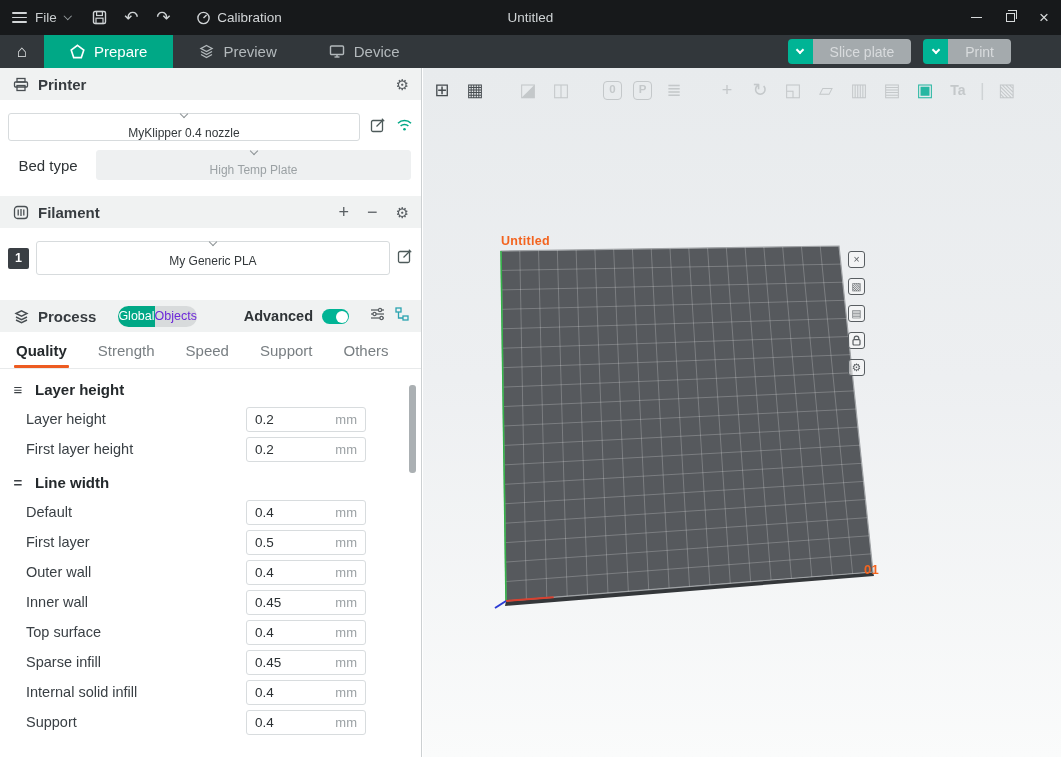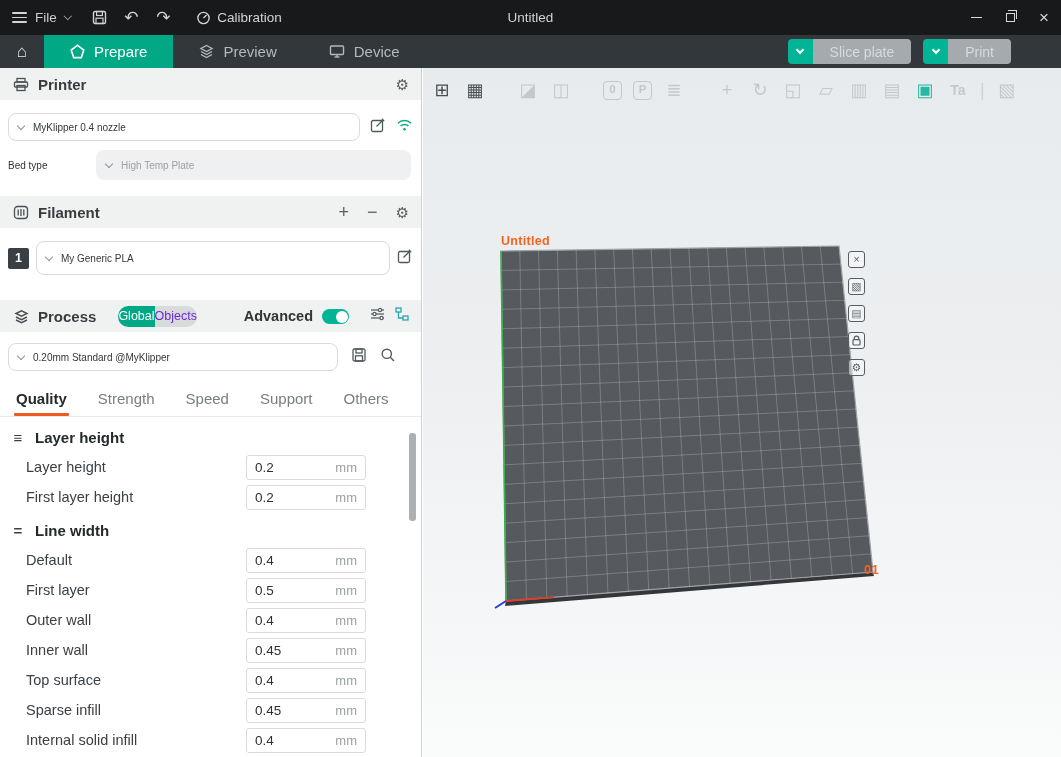--- a/index.html
+++ b/index.html
@@ -37,27 +37,27 @@
 
   
   #sidebar{position:absolute;left:0;top:68px;width:422px;bottom:0;background:#fff;border-right:1px solid #ccd0d2;display:flex;flex-direction:column;overflow:hidden;}
   .sec-head{height:32px;background:#f0f2f2;display:flex;align-items:center;padding:0 12px;gap:8px;flex:none;}
   .sec-head .title{font-size:15px;font-weight:700;color:#373c40;}
   .sec-icon{width:18px;height:18px;display:inline-flex;align-items:center;justify-content:center;color:#494f53;}
   .head-actions{margin-left:auto;display:flex;align-items:center;gap:18px;color:#595f63;}
   .gear{font-size:15px;color:#595f63;line-height:1;}
   .plusminus{font-size:18px;color:#595f63;line-height:1;}
   .row{display:flex;align-items:center;}
-  .select{height:28px;border:1px solid #d7dbdd;border-radius:8px;background:#fff;display:flex;align-items:center;gap:9px;padding:0 9px;font-size:10px;color:#33383b;}
+  .select{height:28px;border:1px solid #d7dbdd;border-radius:3px;background:#fff;display:flex;align-items:center;gap:9px;padding:0 9px;font-size:12px;color:#33383b;flex-direction:column;}
   .select .chev{width:6px;height:6px;color:#8d9396;margin-top:-3px;flex:none;}
   .select.filled{background:#eef0f1;border-color:#eef0f1;color:#9ba1a4;}
   .printer-row{padding:13px 8px 4px 8px;gap:10px;}
   .printer-row .select{width:360px;}
   .bed-row{padding:5px 10px 4px 8px;gap:8px;}
-  .bed-row .label{font-size:10px;color:#2f3437;width:80px;}
+  .bed-row .label{font-size:15px;color:#2f3437;width:80px;text-align:center;}
   .bed-row .select{flex:1;height:30px;}
   .mt{margin-top:12px;}
   .filament-row{padding:13px 8px;gap:7px;}
   .slot{width:21px;height:21px;background:#3a3f44;color:#fff;font-size:12.5px;display:flex;align-items:center;justify-content:center;border-radius:2px;font-weight:700;}
   .filament-row .select{width:356px;height:34px;}
   .pill{display:flex;height:21px;border-radius:11px;overflow:hidden;margin-left:14px;font-size:12.5px;}
   .pill .seg{display:flex;align-items:center;padding:0 0;}
   .pill .seg.on{background:#00A886;color:#fff;}
   .pill .seg.off{background:#d8dbdc;color:#6d28d9;}
   .advanced{margin-left:auto;display:flex;align-items:flex-end;gap:9px;}
@@ -301,39 +301,20 @@
       <span>
         <svg width="14" height="14" viewBox="0 0 14 14" fill="none" stroke="#2aa3b0" stroke-width="1.3">
             <rect x="1" y="1" width="5" height="4"></rect>
             <rect x="8" y="9" width="5" height="4"></rect>
             <path d="M3.5 5 V11 H8"></path>
           </svg>
       </span>
     </span>
   </div>
 
-  <div class="row process-select-row">
-    <div class="select">
-      <span class="chev"></span>
-      <span>0.20mm Standard @MyKlipper</span>
-    </div>
-    <span>
-      <svg width="16" height="16" viewBox="0 0 16 16" fill="none" stroke="#52585c" stroke-width="1.3">
-          <rect x="2" y="2" width="12" height="12" rx="1.5"></rect>
-          <rect x="5" y="2" width="6" height="4"></rect>
-          <rect x="4.5" y="8.8" width="7" height="5.2"></rect>
-        </svg>
-    </span>
-    <span>
-      <svg width="16" height="16" viewBox="0 0 16 16" fill="none" stroke="#52585c" stroke-width="1.4">
-          <circle cx="6.8" cy="6.8" r="4.6"></circle>
-          <line x1="10.3" y1="10.3" x2="14" y2="14"></line>
-        </svg>
-    </span>
-  </div>
 
   <div class="param-tabs" id="process-tabs">
       <span class="param-tab active">Quality</span>
       <span class="param-tab">Strength</span>
       <span class="param-tab">Speed</span>
       <span class="param-tab">Support</span>
       <span class="param-tab">Others</span>
     </div>
 
   <div class="param-scroll">

